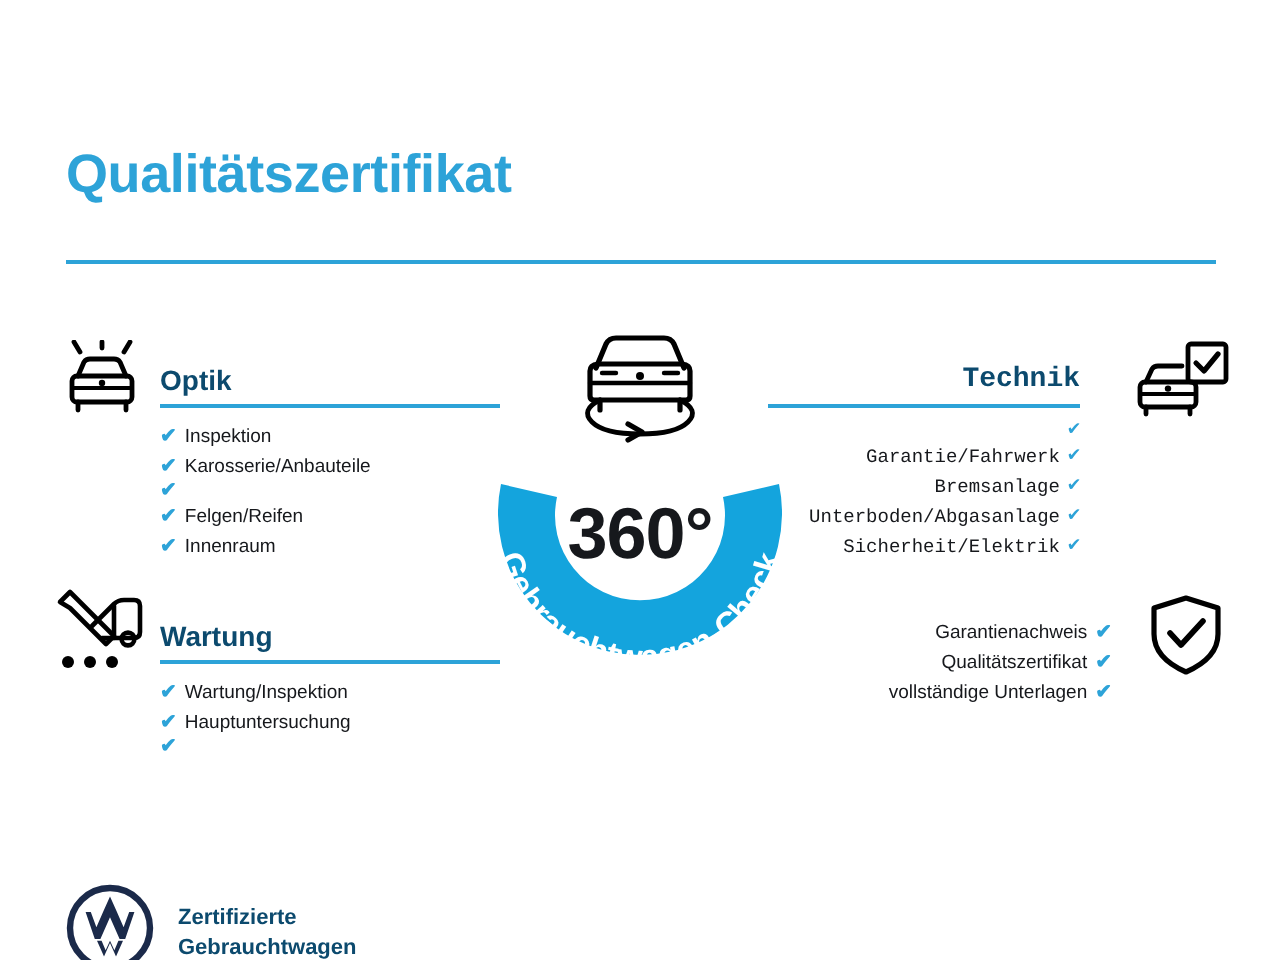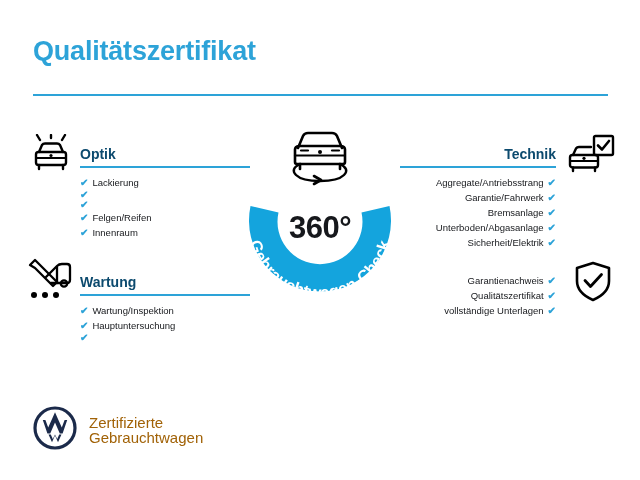--- a/index.html
+++ b/index.html
@@ -3,21 +3,21 @@
 <meta charset="utf-8">
 <style>
   html,body{margin:0;padding:0;}
   body{
     width:640px;height:480px;
     background:#ffffff;
     font-family:"Liberation Sans", sans-serif;
     position:relative;
     overflow:hidden;
   }
-  .page{position:absolute;inset:0;background:#fff;}
+  .page{position:absolute;inset:0;background:#fff;margin-top:36px;}
 
   
   .title{
     position:absolute;left:33px;top:36px;
     font-size:27px;font-weight:bold;color:#2da3d8;
     letter-spacing:-0.2px;white-space:nowrap;
   }
   .title-rule{
     position:absolute;left:33px;top:94px;width:575px;height:2px;
     background:#2da3d8;
@@ -46,51 +46,52 @@
   .tick{color:#2da3d8;font-size:10px;font-weight:bold;line-height:1;}
 
   
   .icon{position:absolute;}
 
   
   .badge{position:absolute;left:222px;top:128px;width:196px;height:196px;}
   .badge svg{display:block;}
   .badge-360{
     position:absolute;left:0;right:0;top:82px;text-align:center;
-    font-size:31px;font-weight:bold;color:#16181c;letter-spacing:-0.5px;
+    font-size:36px;font-weight:bold;color:#16181c;letter-spacing:-0.5px;
   }
   .badge-car{position:absolute;left:50%;top:-2px;transform:translateX(-50%);}
 
   
   .footer{position:absolute;left:33px;top:406px;display:flex;align-items:center;gap:12px;}
   .vw-text{
-    font-size:15px;font-weight:normal;color:#a16207;line-height:15px;
+    font-size:11px;font-weight:bold;color:#0c4a6e;line-height:15px;
     white-space:nowrap;
   }
 </style>
 </head>
 <body>
 
 <div class="page">
 
   <div class="title">Qualitätszertifikat</div>
   <div class="title-rule"></div>
 
   <div class="section left" style="left:80px;top:140px;width:170px;">
     <div class="sec-head">
       <div class="sec-title">Optik</div>
       <div class="sec-rule"></div>
     </div>
     <div class="items">
       <div class="item">
           <span class="tick">✔</span>
-          <span>Lackierung</span>
-        </div>
-      <div class="item">
-          <span class="tick">✔</span>
+          <span>Inspektion</span>
+        </div>
+      <div class="item">
+          <span class="tick">✔</span>
+          <span>Karosserie/Anbauteile</span>
         </div>
       <div class="item">
           <span class="tick">✔</span>
         </div>
       <div class="item">
           <span class="tick">✔</span>
           <span>Felgen/Reifen</span>
         </div>
       <div class="item">
           <span class="tick">✔</span>
@@ -138,28 +139,27 @@
       <path d="M4 7 L9 2 L13 6 L31 24 L27 28 L9 10 Z"></path>
       <path d="M20 19 L31 8 Q33 6 36 6 L41 6 Q44 6 44 9 L44 22 Q44 25 41 25 L25 25"></path>
       <path d="M31 9 L31 25"></path>
       <circle cx="38" cy="25.5" r="3.2"></circle>
       <circle cx="8" cy="37" r="3" fill="#000" stroke="none"></circle>
       <circle cx="19" cy="37" r="3" fill="#000" stroke="none"></circle>
       <circle cx="30" cy="37" r="3" fill="#000" stroke="none"></circle>
     </svg>
   </div>
 
-  <div class="section right" style="left:400px;top:140px;width:156px;">
+  <div class="section right" style="left:384px;top:140px;width:156px;font-family:Liberation Mono, monospace;">
     <div class="sec-head">
       <div class="sec-title">Technik</div>
       <div class="sec-rule"></div>
     </div>
     <div class="items">
       <div class="item">
-          <span>Aggregate/Antriebsstrang</span>
           <span class="tick">✔</span>
         </div>
       <div class="item">
           <span>Garantie/Fahrwerk</span>
           <span class="tick">✔</span>
         </div>
       <div class="item">
           <span>Bremsanlage</span>
           <span class="tick">✔</span>
         </div>

